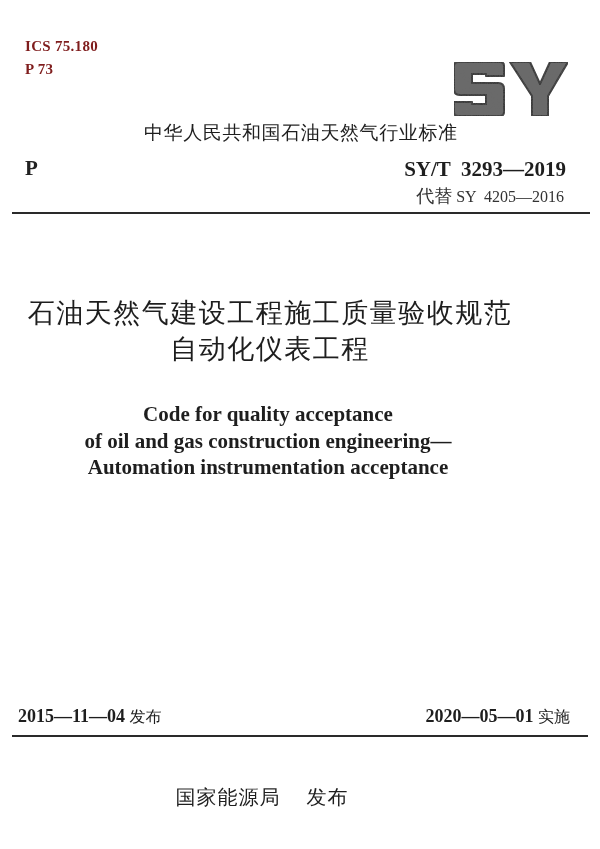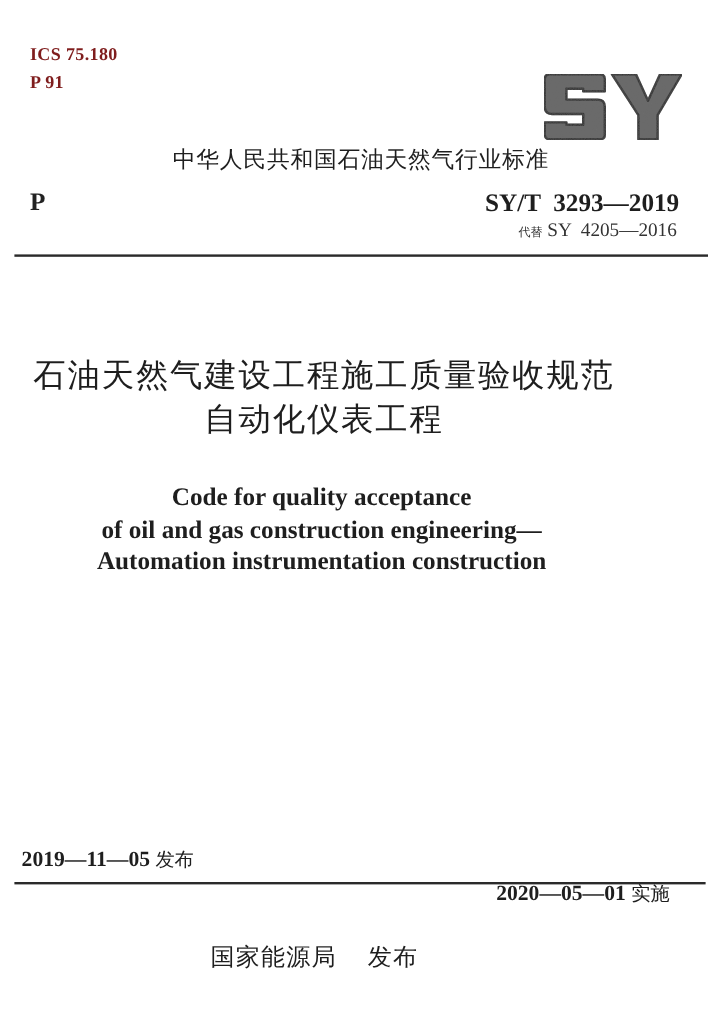--- a/index.html
+++ b/index.html
@@ -61,21 +61,21 @@
     }
     #replaces {
       right: 36px; top: 184px;
       font-family: "Liberation Serif", serif;
       font-size: 16px;
       color: #333;
       white-space: pre;
     }
     #replaces .cn {
       font-family: Liberation Serif, serif;
-      font-size: 10px;
+      font-size: 18px;
     }
 
     .rule {
       height: 2px;
       background: #2a2a2a;
     }
     #rule-top { left: 12px; top: 212px; width: 578px; }
     #rule-bottom { left: 12px; top: 735px; width: 576px; }
 
     .cn-title {
@@ -110,38 +110,38 @@
       font-size: 18px;
       color: #1e1e1e;
       white-space: pre;
     }
     .date-line .cn {
       font-family: "DejaVu Sans", sans-serif;
       font-weight: normal;
       font-size: 16px;
     }
     #issue-date { left: 18px; }
-    #impl-date { right: 42px; margin-top: 28px; }
+    #impl-date { right: 30px; }
 
     #publisher {
       left: 0; width: 524px; top: 784px;
       text-align: center;
       font-family: "DejaVu Sans", sans-serif;
       font-size: 20px;
       letter-spacing: 1px;
       color: #1e1e1e;
       white-space: pre;
     }
     #publisher .gap { display: inline-block; width: 26px; }
   </style>
 </head>
 <body>
 
 <div class="abs code-line" id="ics">ICS 75.180</div>
-<div class="abs code-line" id="pcls">P 91</div>
+<div class="abs code-line" id="pcls">P 73</div>
 
 <div class="abs" id="p-mark">P</div>
 
 <div class="abs" id="sy-logo">
   <svg width="122" height="66" viewBox="0 0 122 66" xmlns="http://www.w3.org/2000/svg">
     <defs>
       <filter id="grain" x="0" y="0" width="100%" height="100%">
         <feTurbulence type="fractalNoise" baseFrequency="1.4" numOctaves="1" seed="3" result="noise"></feTurbulence>
         <feColorMatrix type="matrix" values="0 0 0 0 0.15  0 0 0 0 0.15  0 0 0 0 0.15  0 0 0 0.55 0" in="noise" result="dots"></feColorMatrix>
         <feComposite in="dots" in2="SourceGraphic" operator="in" result="grainOnly"></feComposite>
@@ -165,20 +165,20 @@
 <div class="abs" id="std-number">SY/T  3293—2019</div>
 <div class="abs" id="replaces"><span class="cn">代替</span> <span>SY  4205—2016</span></div>
 
 <div class="abs rule" id="rule-top"></div>
 
 <div class="abs cn-title" id="cn-title-1">石油天然气建设工程施工质量验收规范</div>
 <div class="abs cn-title" id="cn-title-2">自动化仪表工程</div>
 
 <div class="abs en-title" id="en-title-1">Code for quality acceptance</div>
 <div class="abs en-title" id="en-title-2">of oil and gas construction engineering—</div>
-<div class="abs en-title" id="en-title-3">Automation instrumentation construction</div>
+<div class="abs en-title" id="en-title-3">Automation instrumentation acceptance</div>
 
-<div class="abs date-line" id="issue-date"><span>2019—11—05</span> <span class="cn">发布</span></div>
+<div class="abs date-line" id="issue-date"><span>2015—11—04</span> <span class="cn">发布</span></div>
 <div class="abs date-line" id="impl-date"><span>2020—05—01</span> <span class="cn">实施</span></div>
 
 <div class="abs rule" id="rule-bottom"></div>
 
 <div class="abs" id="publisher"><span>国家能源局</span><span class="gap"></span><span>发布</span></div>
 
 </body></html>

